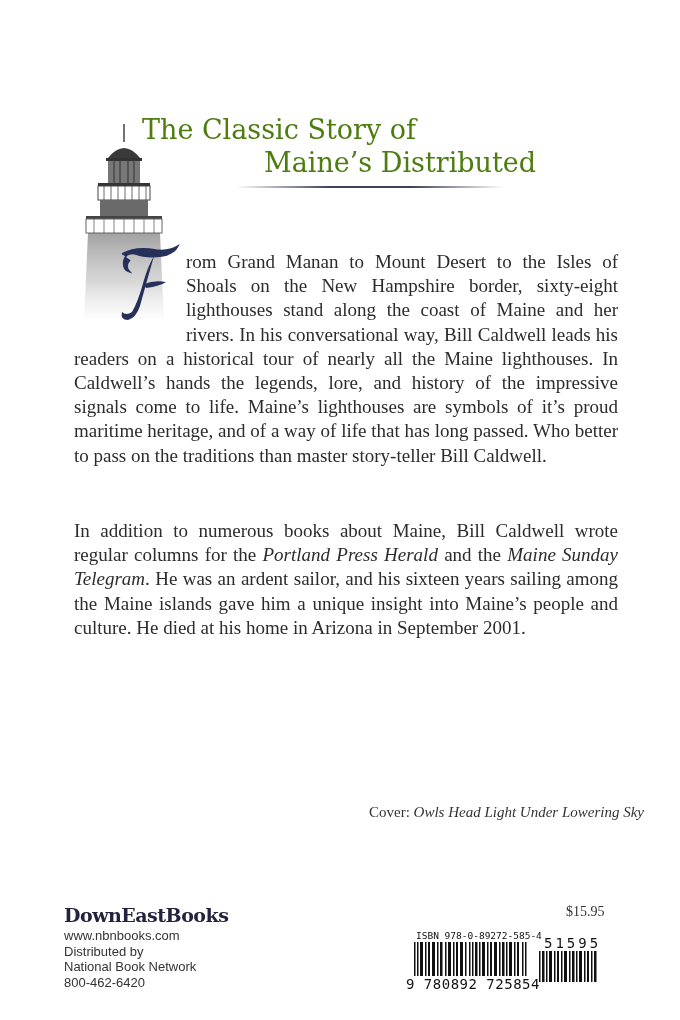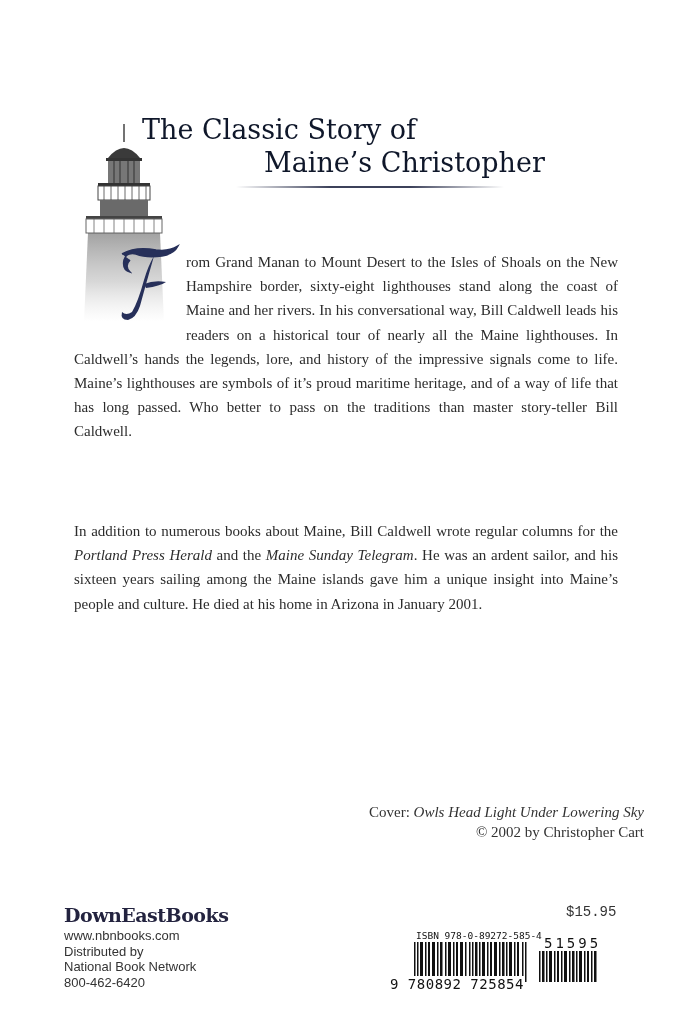--- a/index.html
+++ b/index.html
@@ -1,38 +1,38 @@
 <!DOCTYPE html>
 <html><head>
 <meta charset="utf-8">
 <style>
   html, body { margin: 0; padding: 0; background: #ffffff; }
   body { width: 680px; height: 1020px; position: relative; overflow: hidden;
          font-family: "Liberation Serif", "DejaVu Serif", serif; color: #2b2b2b; }
   .lighthouse { position: absolute; left: 78px; top: 122px; width: 100px; height: 200px; }
-  .title { position: absolute; color: #0f172a; font-size: 27px; font-family: "DejaVu Serif", "Liberation Serif", serif; letter-spacing: 0px; }
+  .title { position: absolute; color: #4d7c0f; font-size: 27px; font-family: "DejaVu Serif", "Liberation Serif", serif; letter-spacing: 0px; }
   .title.l1 { left: 142px; top: 114px; }
   .title.l2 { left: 264px; top: 147px; }
   .title-rule { position: absolute; left: 236px; top: 186px; width: 268px; height: 2px;
                 background: linear-gradient(to right, rgba(60,65,90,0) 0%, #3c415a 35%, #3c415a 65%, rgba(60,65,90,0) 100%); }
-  .body-text { position: absolute; left: 74px; width: 544px; font-size: 15px; line-height: 24.2px; text-align: justify; color: #2c2c2c; }
+  .body-text { position: absolute; left: 74px; width: 544px; font-size: 19px; line-height: 24.2px; text-align: justify; color: #2c2c2c; }
   .p1 { top: 250px; }
   .dropcap { float: left; width: 106px; height: 76px; margin: 0 6px 0 0; position: relative; }
   .dropcap svg { position: absolute; left: 42px; top: -6px; }
   .p2 { top: 519px; }
   .p1 p, .p2 p { margin: 0; }
   .credit { position: absolute; right: 36px; top: 802px; text-align: right; font-size: 15px; line-height: 20px; color: #333; }
   .publisher { position: absolute; left: 64px; top: 904px; font-family: "Liberation Sans", sans-serif; }
   .pub-logo { font-family: "DejaVu Serif", serif; font-weight: bold; font-size: 19px; color: #23233f; letter-spacing: -0.5px; margin-bottom: 2px; }
   .pub-line { font-size: 13px; line-height: 15.5px; color: #333; }
-  .price { position: absolute; left: 566px; top: 904px; font-family: Liberation Mono, monospace; font-size: 14px; color: #333; }
+  .price { position: absolute; left: 566px; top: 904px; font-family: Liberation Serif, serif; font-size: 14px; color: #333; }
   .isbn-label { position: absolute; left: 416px; top: 930px; font-family: "DejaVu Sans Mono", monospace; font-size: 9.5px; font-weight: normal; color: #111; }
   .barcode { position: absolute; left: 414px; top: 942px; width: 114px; height: 40px; }
   .barcode2 { position: absolute; left: 539px; top: 951px; width: 58px; height: 31px; }
-  .bc-digits { position: absolute; left: 389px; top: 976px; font-family: "DejaVu Sans Mono", monospace; font-size: 14px; color: #111; background: #fff; padding: 0 1px; letter-spacing: 0.5px; }
+  .bc-digits { position: absolute; left: 405px; top: 976px; font-family: "DejaVu Sans Mono", monospace; font-size: 14px; color: #111; background: #fff; padding: 0 1px; letter-spacing: 0.5px; }
   .add-digits { position: absolute; left: 544px; top: 935px; font-family: "DejaVu Sans Mono", monospace; font-size: 14px; color: #111; letter-spacing: 3px; }
   i { font-style: italic; }
 </style>
 </head>
 <body>
 
 <div class="lighthouse">
   <svg width="100" height="200" viewBox="0 0 100 200">
     <defs>
       <linearGradient id="fade" x1="0" y1="0" x2="0" y2="1">
@@ -72,41 +72,40 @@
         <line x1="46" y1="97" x2="46" y2="111"></line>
       <line x1="56" y1="97" x2="56" y2="111"></line>
         <line x1="66" y1="97" x2="66" y2="111"></line>
       <line x1="76" y1="97" x2="76" y2="111"></line>
     </g>
     <path d="M10 111 L82 111 L86 200 L6 200 Z" fill="url(#fade)" opacity="0.55"></path>
   </svg>
 </div>
 
 <div class="title l1">The Classic Story of</div>
-<div class="title l2">Maine’s Christopher</div>
+<div class="title l2">Maine’s Distributed</div>
 <div class="title-rule"></div>
 
 <div class="body-text p1">
   <div class="dropcap">
     <svg width="66" height="80" viewBox="0 0 66 80">
       <path d="M6 10 Q20 2 40 6 Q52 8 62 2 Q58 10 46 12 Q30 14 20 10 Q10 8 8 16 Q6 26 14 28 Q8 22 14 16" fill="#27305a" stroke="#27305a" stroke-width="1.5"></path>
       <path d="M38 12 Q30 40 24 62 Q20 74 12 76 Q4 76 6 68 Q10 72 16 68 Q22 58 28 36 Q32 22 38 12 Z" fill="#27305a"></path>
       <path d="M28 40 Q38 36 50 38 Q44 42 30 44 Z" fill="#27305a"></path>
     </svg>
   </div>
   <p>rom Grand Manan to Mount Desert to the Isles of Shoals on the New Hampshire border, sixty-eight lighthouses stand along the coast of Maine and her rivers. In his conversational way, Bill Caldwell leads his readers on a historical tour of nearly all the Maine lighthouses. In Caldwell’s hands the legends, lore, and history of the impressive signals come to life. Maine’s lighthouses are symbols of it’s proud maritime heritage, and of a way of life that has long passed. Who better to pass on the traditions than master story-teller Bill Caldwell.</p>
 </div>
 
 <div class="body-text p2">
-  <p><span>In addition to numerous books about Maine, Bill Caldwell wrote regular columns for the </span><i>Portland Press Herald</i><span> and the </span><i>Maine Sunday Telegram</i><span>. He was an ardent sailor, and his sixteen years sailing among the Maine islands gave him a unique insight into Maine’s people and culture. He died at his home in Arizona in January 2001.</span></p>
+  <p><span>In addition to numerous books about Maine, Bill Caldwell wrote regular columns for the </span><i>Portland Press Herald</i><span> and the </span><i>Maine Sunday Telegram</i><span>. He was an ardent sailor, and his sixteen years sailing among the Maine islands gave him a unique insight into Maine’s people and culture. He died at his home in Arizona in September 2001.</span></p>
 </div>
 
 <div class="credit">
   <div><span>Cover: </span><i>Owls Head Light Under Lowering Sky</i></div>
-  <div>© 2002 by Christopher Cart</div>
 </div>
 
 <div class="publisher">
   <div class="pub-logo">DownEastBooks</div>
   <div class="pub-line">www.nbnbooks.com</div>
   <div class="pub-line">Distributed by</div>
   <div class="pub-line">National Book Network</div>
   <div class="pub-line">800-462-6420</div>
 </div>
 

